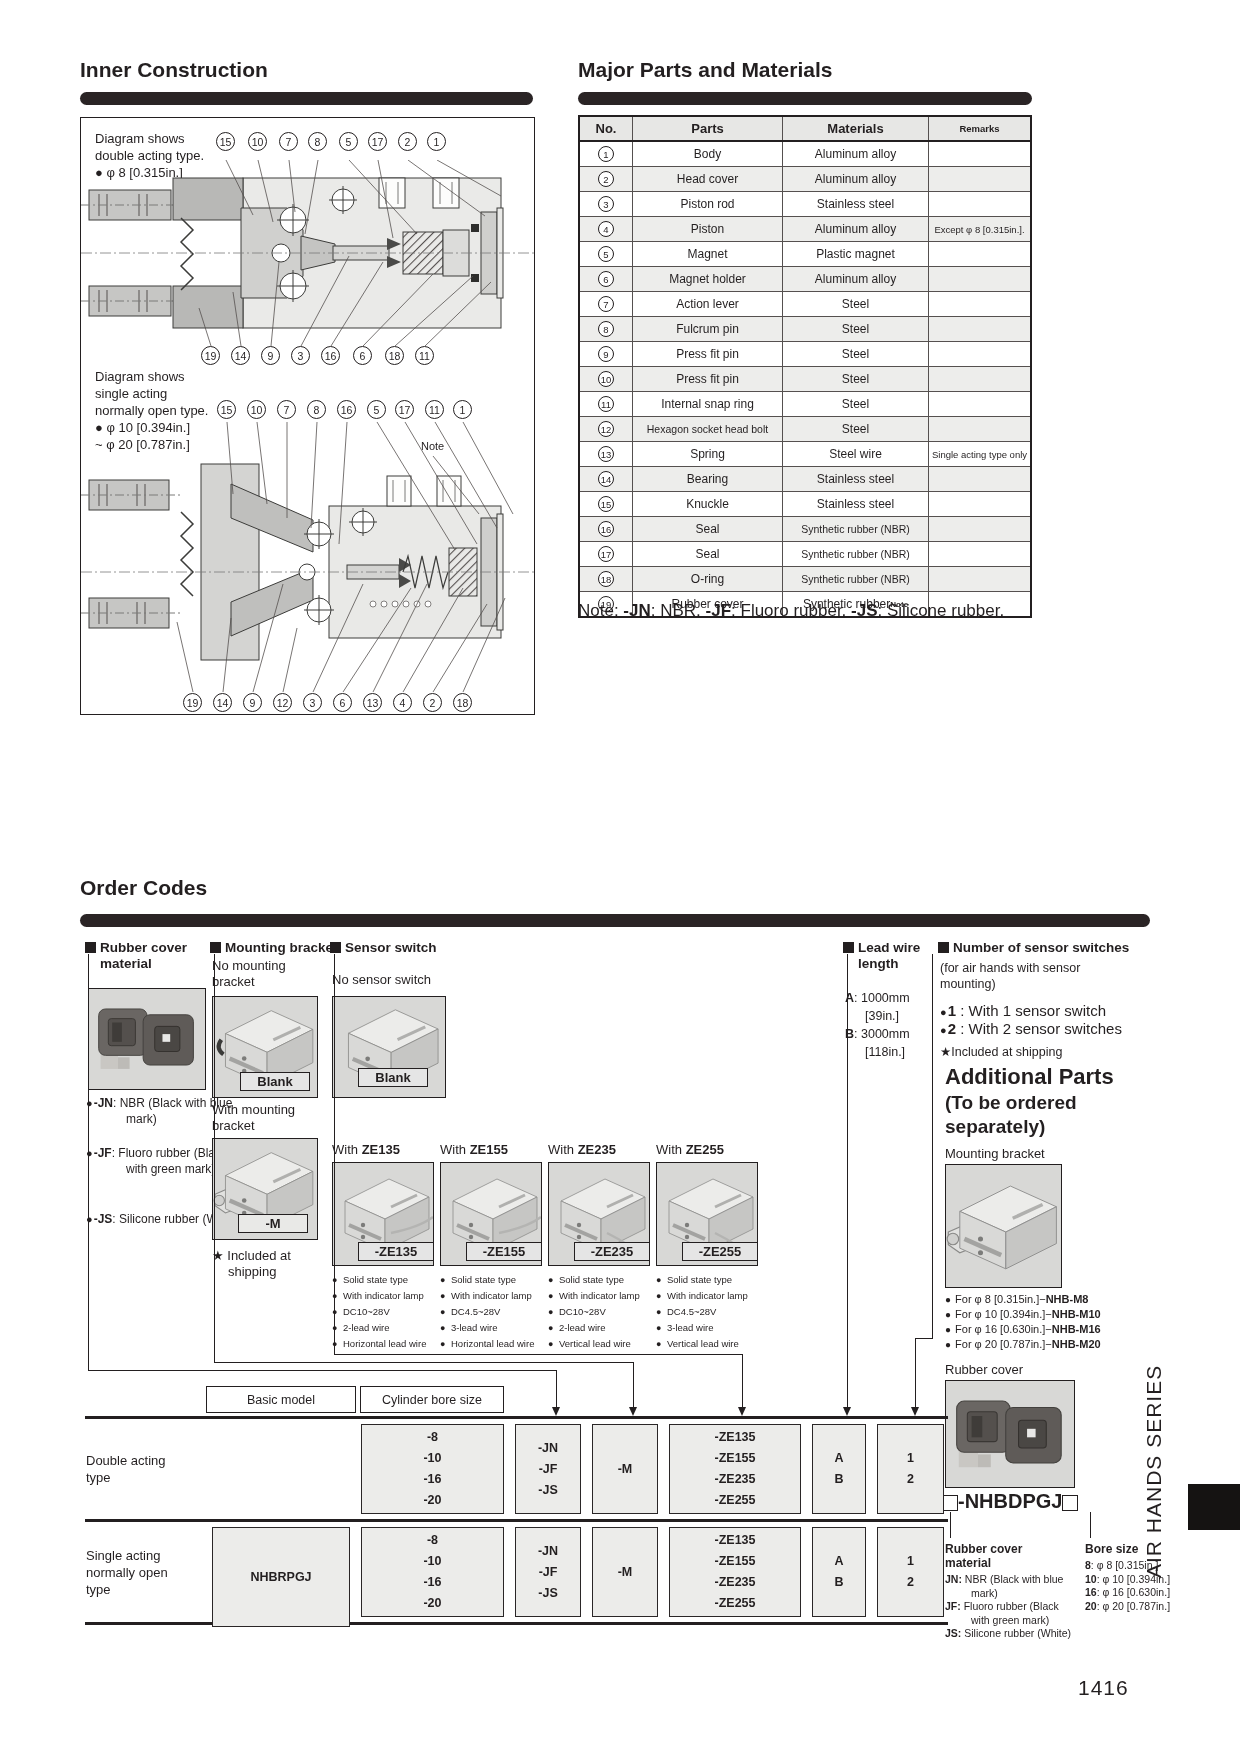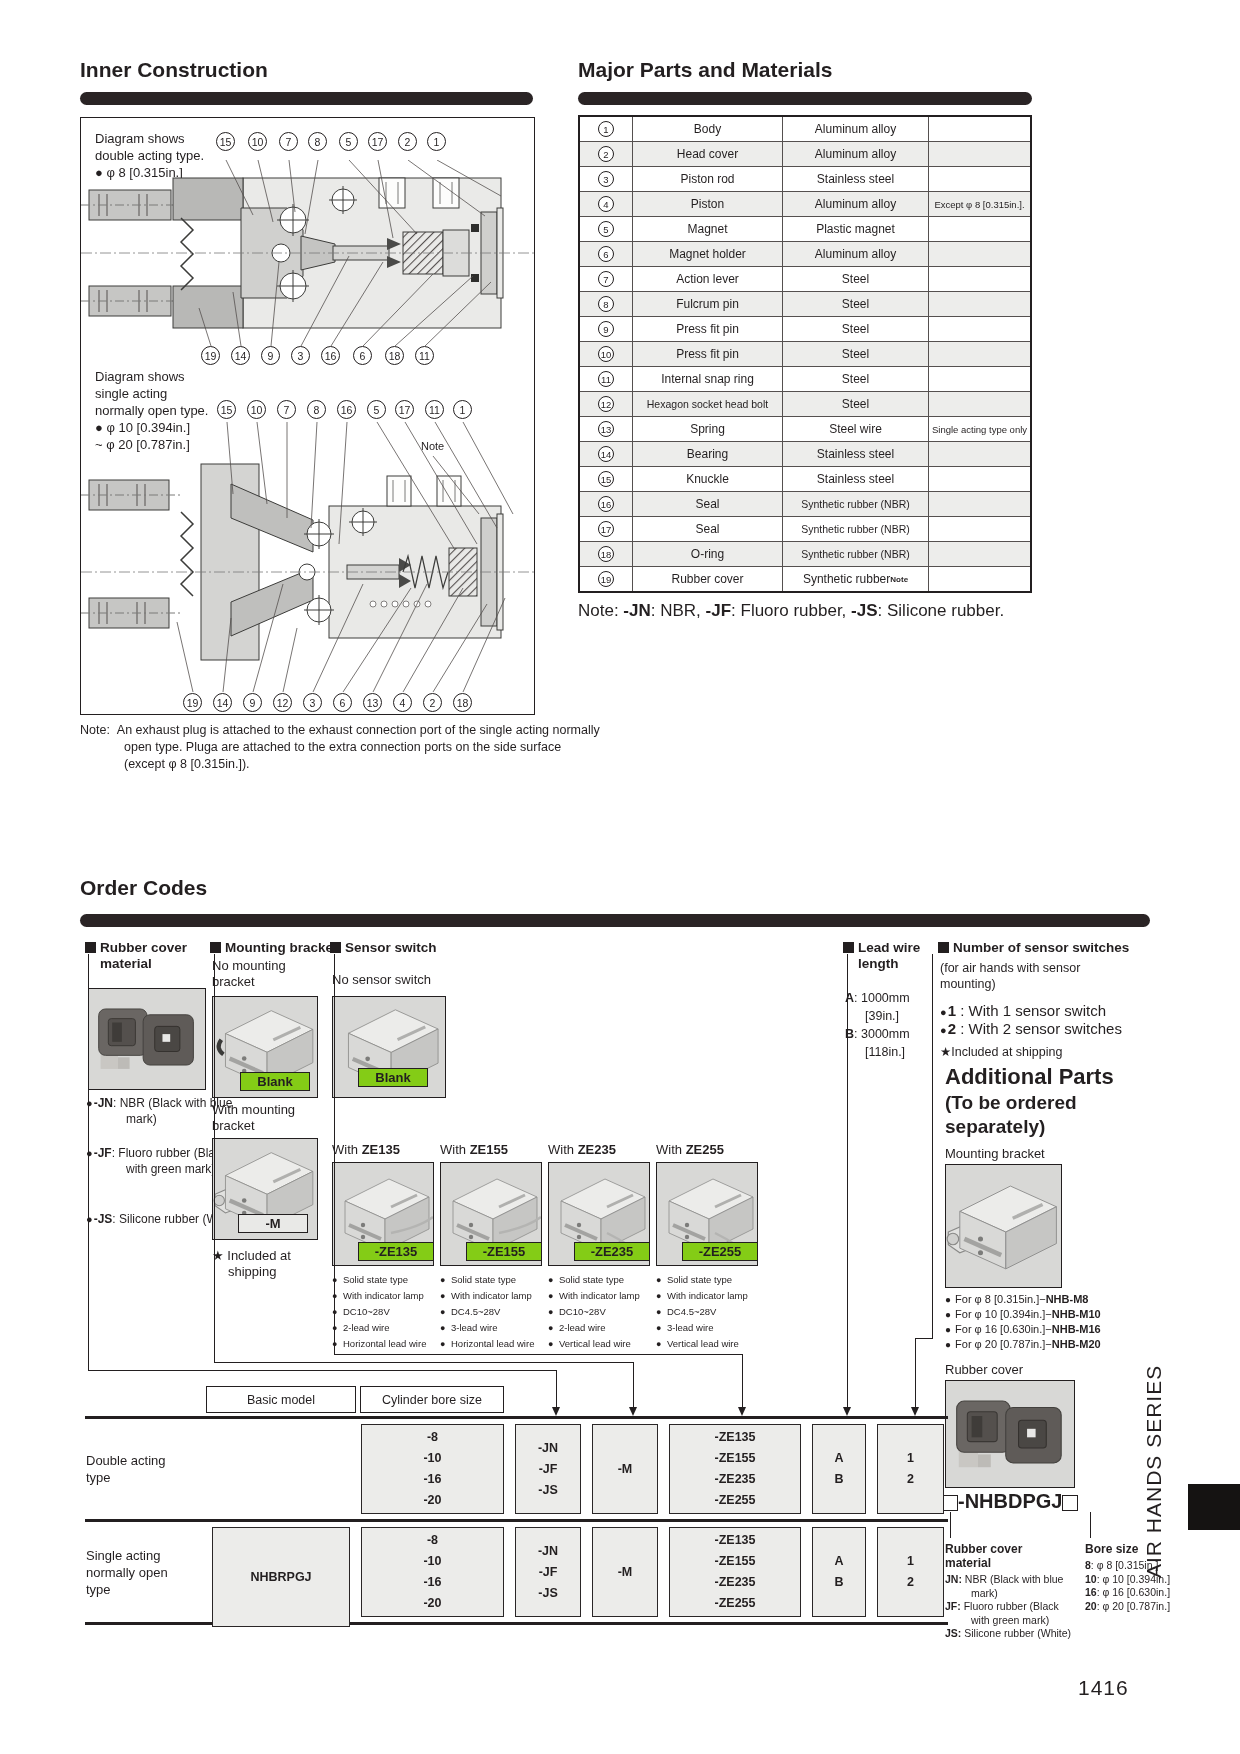--- a/index.html
+++ b/index.html
@@ -25,21 +25,21 @@
   .c-no{width:52px;} .c-part{width:150px;} .c-mat{width:146px;} .c-rem{flex:1;font-size:9.5px;}
   .circ{display:inline-flex;width:16px;height:16px;border:1px solid #231f20;border-radius:50%;
         align-items:center;justify-content:center;font-size:9.5px;box-sizing:border-box;background:#fff;}
   .pt-note{position:absolute;left:578px;top:601px;font-size:17px;}
   .sup{font-size:8px;vertical-align:super;font-weight:bold;}
   
   .hdr{position:absolute;font-size:13.5px;font-weight:bold;line-height:16px;padding-left:15px;}
   .hdr::before{content:"";position:absolute;left:0;top:2px;width:11px;height:11px;background:#231f20;}
   .lbl{position:absolute;font-size:13px;line-height:16px;}
   .photo{position:absolute;border:1.5px solid #231f20;background:#d8d8d6;overflow:hidden;}
-  .codebox{position:absolute;border:1.5px solid #231f20;background:#84cc16;font-weight:bold;font-size:13px;
+  .codebox{position:absolute;border:1.5px solid #231f20;background:#e5e5e5;font-weight:bold;font-size:13px;
            padding:1px 0;text-align:center;box-sizing:border-box;}
   .rcopt{position:absolute;font-size:12px;line-height:15.5px;padding-left:40px;text-indent:-40px;}
   .rcopt::before{content:"●";font-size:11px;margin-right:1px;}
   .feat{position:relative;font-size:9.5px;line-height:16px;padding-left:11px;}
   .feat::before{content:"●";position:absolute;left:0;top:0;font-size:9px;}
   .lw{position:absolute;font-size:12.5px;line-height:16px;}
   .nopt{position:absolute;font-size:15px;}
   .nopt::before{content:"●";font-size:11px;margin-right:1px;}
   .vl{position:absolute;width:1px;background:#231f20;}
   .hl{position:absolute;height:1px;background:#231f20;}
@@ -288,25 +288,28 @@
     <div class="callout" style="left:162px;top:575px">9</div>
     <div class="callout" style="left:192px;top:575px">12</div>
     <div class="callout" style="left:222px;top:575px">3</div>
     <div class="callout" style="left:252px;top:575px">6</div>
     <div class="callout" style="left:282px;top:575px">13</div>
     <div class="callout" style="left:312px;top:575px">4</div>
     <div class="callout" style="left:342px;top:575px">2</div>
     <div class="callout" style="left:372px;top:575px">18</div>
   </div>
 
-  <div class="icnote">
-    <span>Note:</span>&nbsp;&nbsp;<span>An exhaust plug is attached to the exhaust connection port of the single acting normally open type. Pluga are attached to the extra connection ports on the side surface (except φ 8 [0.315in.]).</span>
-  </div>
 
   <div class="pt">
+    <div class="pt-h">
+      <div class="pc c-no">No.</div>
+      <div class="pc c-part">Parts</div>
+      <div class="pc c-mat">Materials</div>
+      <div class="pc c-rem">Remarks</div>
+    </div>
     <div class="pt-body">
       <div class="pt-r">
           <div class="pc c-no">
             <span class="circ">1</span>
           </div>
           <div class="pc c-part">Body</div>
           <div class="pc c-mat">Aluminum alloy</div>
           <div class="pc c-rem"></div>
         </div>
       <div class="pt-r">

